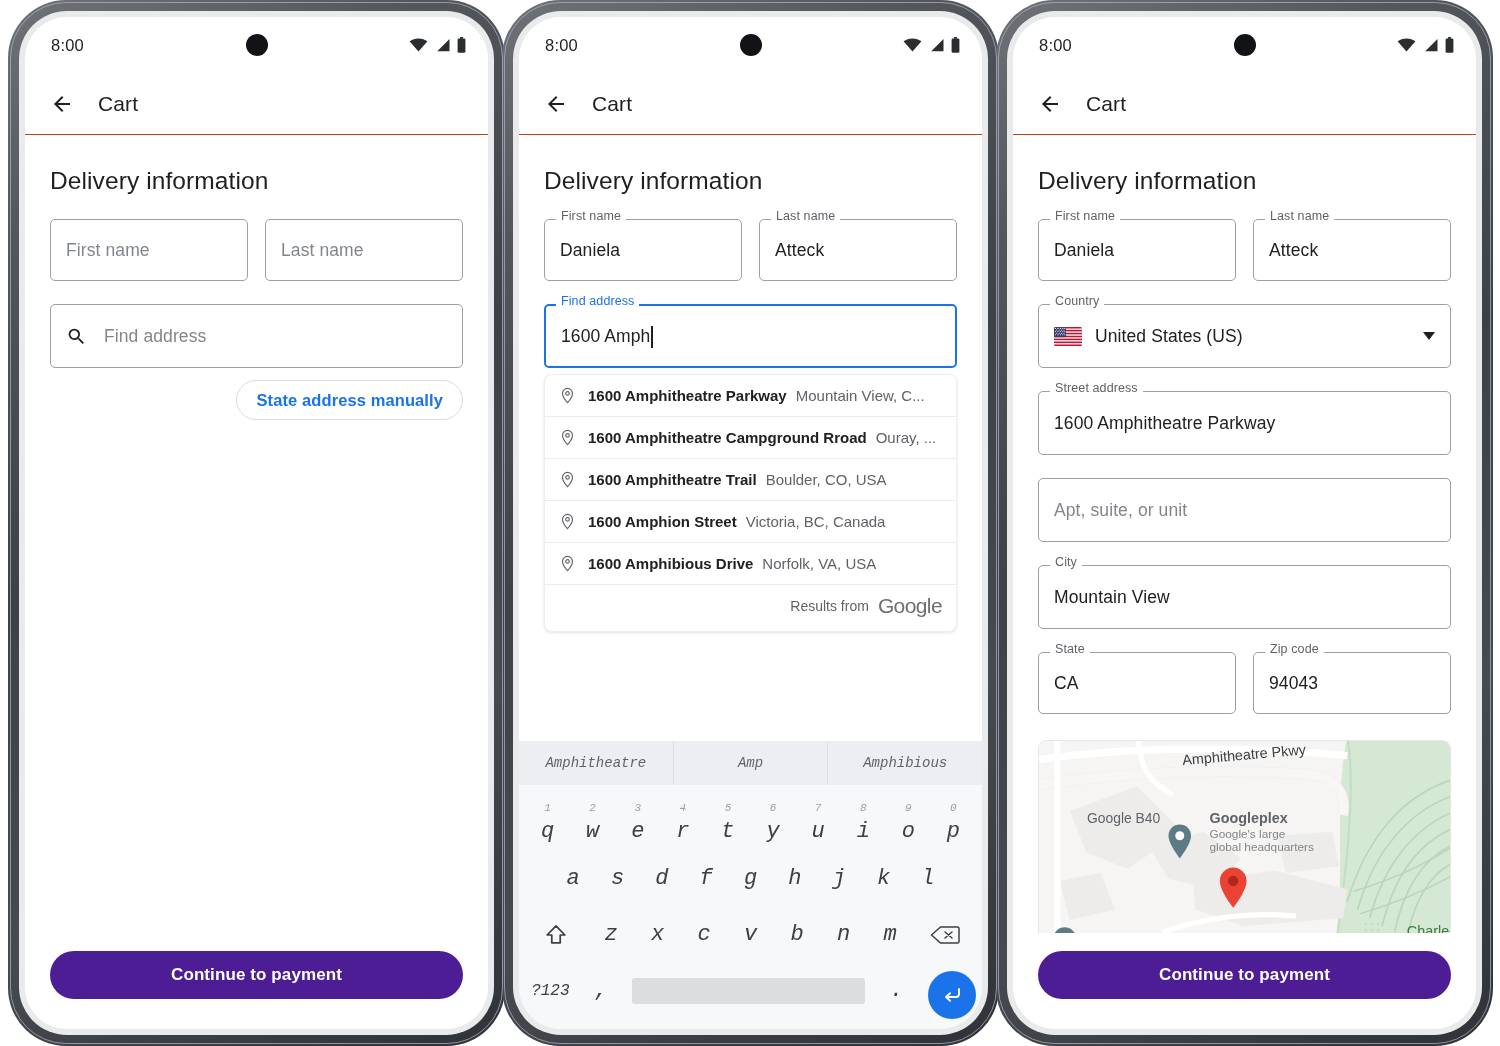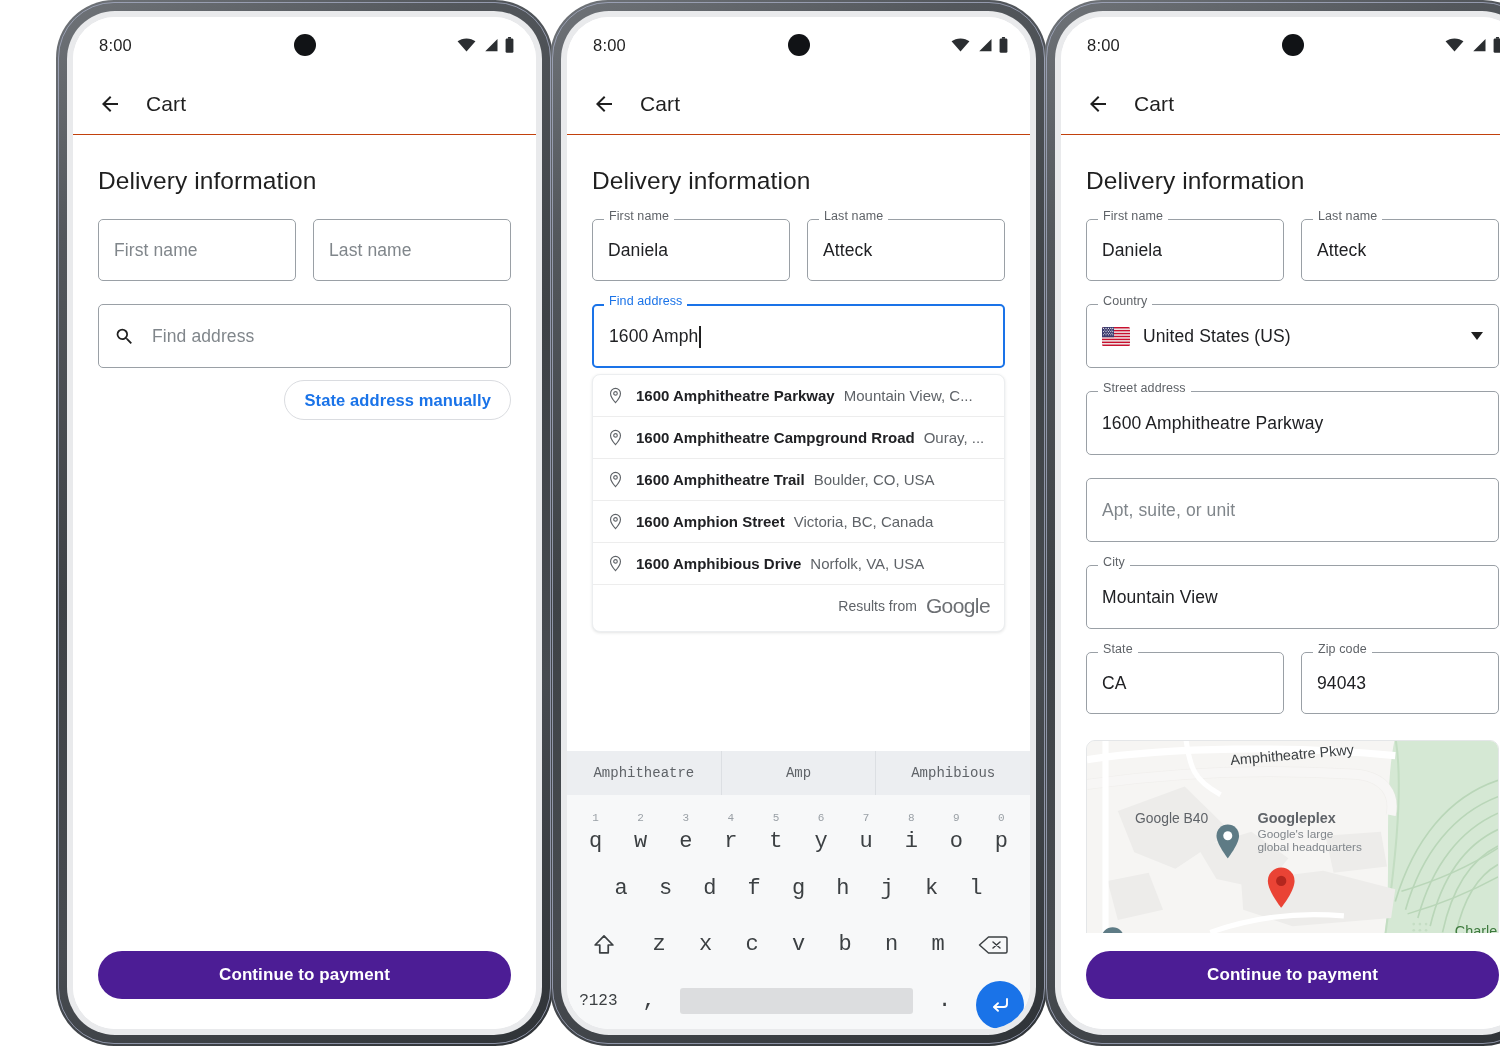--- a/index.html
+++ b/index.html
@@ -8,21 +8,20 @@
     background: #ffffff;
     font-family: "Liberation Sans", sans-serif;
     overflow: hidden;
   }
   .stage {
     position: relative;
     width: 1188px; height: 1046px;
     display: flex;
     align-items: center;
     justify-content: center;
-    margin-left: 48px;
   }
 
   
   .phone {
     position: absolute;
     width: 497px;
     height: 1046px;
     border-radius: 58px;
     background: linear-gradient(150deg,#6f7378 0%,#53575c 18%,#3e4246 45%,#474b50 72%,#2f3337 100%);
     padding: 11px;
@@ -250,20 +249,22 @@
     font-weight: 600;
     display: flex; align-items: center; justify-content: center;
     cursor: pointer;
     letter-spacing: .1px;
   }
 
   
   .keyboard {
     flex: 0 0 auto;
     background: #f7f8f9;
+    padding-bottom: 10px;
+    font-style: italic;
   }
   .suggest-bar {
     height: 44px;
     background: #eceef1;
     display: flex;
     align-items: stretch;
   }
   .suggest {
     flex: 1 1 0;
     display: flex; align-items: center; justify-content: center;

